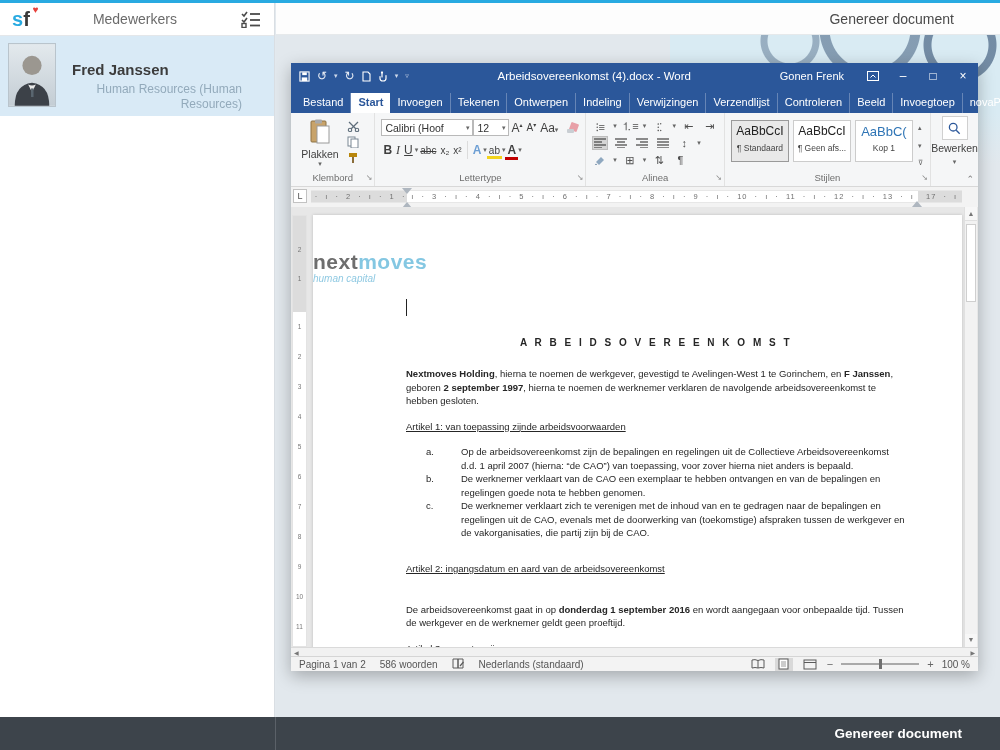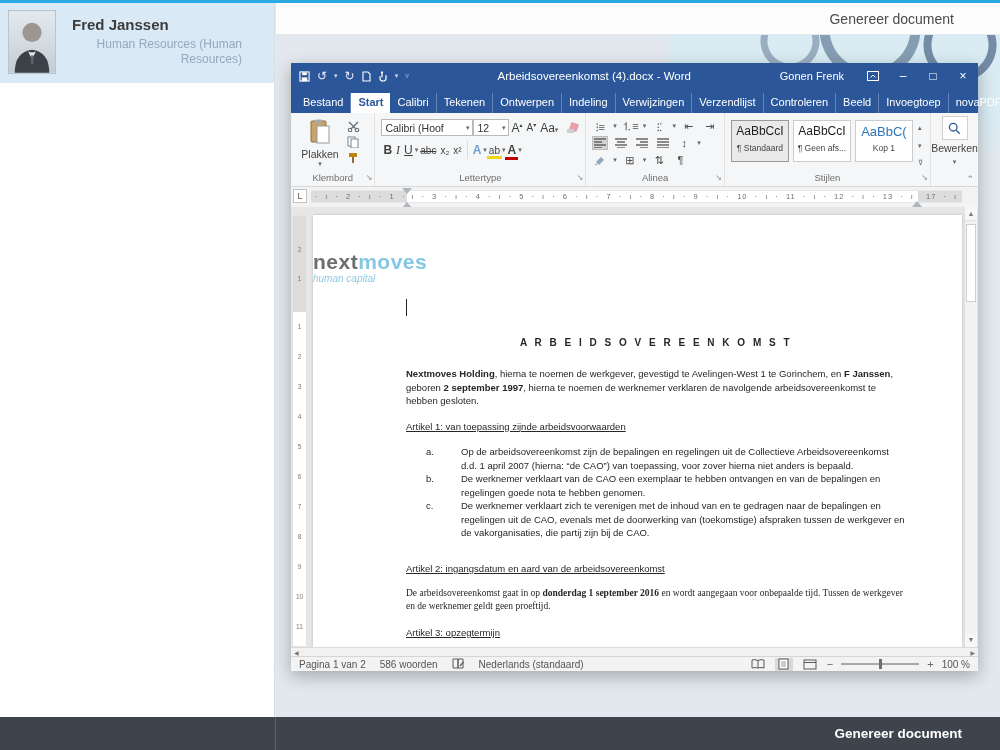--- a/index.html
+++ b/index.html
@@ -15,21 +15,21 @@
   .logo .ls { color:#29aae1; } .logo .lf { color:#3a3a3a; }
   .logo .heart { position:absolute; top:-4px; right:-9px; color:#e8413c; font-size:10px; }
   .sb-title { flex:1; text-align:center; color:#6b6b6b; font-size:14px; }
   .checklist { width:22px; height:18px; }
   .sb-search { height:46px; border-bottom:1px solid #e4e7ea; display:flex; align-items:center; padding:0 12px; }
   .search-val { flex:1; font-size:13px; color:#555; }
   .clear-btn { width:17px; height:17px; border:1.5px solid #9aa5ad; border-radius:50%; color:#9aa5ad;
     font-size:10px; line-height:14px; text-align:center; margin-right:14px; }
   .person { height:80px; background:#d9eaf6; display:flex; padding:7px 8px; }
   .avatar { width:48px; height:64px; border:1px solid #b9c4cc; background:#dfe6ea; flex:none; }
-  .p-info { padding:6px 0 0 16px; }
+  .p-info { padding:6px 0 0 16px;margin-top:12px; }
   .p-name { font-size:15px; font-weight:bold; color:#3c3c3c; margin-bottom:4px; }
   .p-role { font-size:12px; color:#93aabb; line-height:1.25; width:170px;text-align:right; }
 
   
   .main { position:absolute; left:276px; top:3px; width:724px; height:714px; background:#e2e8ed; }
   .main-header { height:32px; background:#fdfdfd; border-bottom:1px solid #e6e9eb; display:flex;
     align-items:center; justify-content:flex-end; padding-right:46px; }
   .gen-label { font-size:14px; color:#4a4a4a; }
   .deco { position:absolute; right:0; top:32px; width:330px; height:130px; z-index:0; overflow:hidden;
     background:
@@ -125,21 +125,21 @@
   .cursor { position:absolute; left:93px; top:84px; width:1px; height:17px; background:#222; }
   .dbody { padding:0 56px 0 93px; font-size:9.5px; color:#262626; line-height:1.42; }
   .dtitle { text-align:center; font-weight:bold; letter-spacing:2.5px; 
     font-size:10px; margin-top:52px; }
   .dp1 { margin-top:17px; }
   .dh { text-decoration:underline; margin-top:12px; }
   .dlist { margin-top:12px; }
   .ditem { display:flex; margin-left:20px; }
   .dmark { width:35px; flex:none; }
   .dtext { flex:1; }
-  .dh2 { margin-top:22px; } .dp2 { margin-top:12px;font-family:Liberation Serif, serif; } .dh3 { margin-top:12px; }
+  .dh2 { margin-top:22px; } .dp2 { margin-top:28px; } .dh3 { margin-top:12px; }
   .bold { font-weight:bold; }
 
   .hscroll { height:9px; background:#f1f1f1; border-top:1px solid #dadada; display:flex;
     justify-content:space-between; align-items:center; padding:0 3px; font-size:6px; color:#777; flex:none; }
   .statusbar { height:15px; background:#f3f3f3; border-top:1px solid #d5d5d5; display:flex; align-items:center;
     padding:0 8px; font-size:10px; color:#555; gap:14px; flex:none; }
   .st-right { margin-left:auto; display:flex; align-items:center; gap:8px; }
   .viewic { width:18px; height:13px; display:flex; align-items:center; justify-content:center; }
   .viewic.sel { background:#d9d9d9; }
   .zoomtrack { width:78px; height:2px; background:#a9a9a9; position:relative; }
@@ -151,20 +151,35 @@
     display:flex; align-items:center; justify-content:flex-end; padding-right:38px; z-index:8; }
   .footer::before { content:""; position:absolute; left:275px; top:0; bottom:0; width:1px; background:#5b6168; }
   .f-label { color:#fff; font-weight:bold; font-size:13.5px; }
 </style>
 </head>
 <body>
 
 <div class="topline"></div>
 
 <div class="sidebar">
+  <div class="sb-header">
+    <div class="logo">
+      <span class="ls">s</span><span class="lf">f</span>
+      <span class="heart">♥</span>
+    </div>
+    <div class="sb-title">Medewerkers</div>
+    <svg class="checklist" viewBox="0 0 22 18">
+      <polyline points="2,4 4,6 7,2" fill="none" stroke="#4a4a4a" stroke-width="1.6"></polyline>
+      <line x1="10" y1="4" x2="20" y2="4" stroke="#4a4a4a" stroke-width="1.8"></line>
+      <polyline points="2,10 4,12 7,8" fill="none" stroke="#4a4a4a" stroke-width="1.6"></polyline>
+      <line x1="10" y1="10" x2="20" y2="10" stroke="#4a4a4a" stroke-width="1.8"></line>
+      <rect x="2" y="13.5" width="4" height="4" fill="none" stroke="#4a4a4a" stroke-width="1.4"></rect>
+      <line x1="10" y1="15.5" x2="20" y2="15.5" stroke="#4a4a4a" stroke-width="1.8"></line>
+    </svg>
+  </div>
   <div class="person">
     <svg class="avatar" viewBox="0 0 48 64">
       <rect width="48" height="64" fill="#d7dee3"></rect>
       <rect width="48" height="64" fill="url(#g0)"></rect>
       <defs>
           <linearGradient id="g0" x1="0" y1="0" x2="0" y2="1">
         <stop offset="0" stop-color="#e3e9ed"></stop>
             <stop offset="1" stop-color="#c4cdd4"></stop>
           </linearGradient>
         </defs>
@@ -219,21 +234,21 @@
         </div>
         <div class="wbtn">–</div>
         <div class="wbtn">□</div>
         <div class="wbtn">×</div>
       </div>
     </div>
 
     <div class="tabrow">
       <span class="tab first">Bestand</span>
       <span class="tab active">Start</span>
-      <span class="tab">Calibri</span>
+      <span class="tab">Invoegen</span>
       <span class="tab">Tekenen</span>
       <span class="tab">Ontwerpen</span>
       <span class="tab">Indeling</span>
       <span class="tab">Verwijzingen</span>
       <span class="tab">Verzendlijst</span>
       <span class="tab">Controleren</span>
       <span class="tab">Beeld</span>
       <span class="tab">Invoegtoep</span>
       <span class="tab">novaPDF</span>
 

